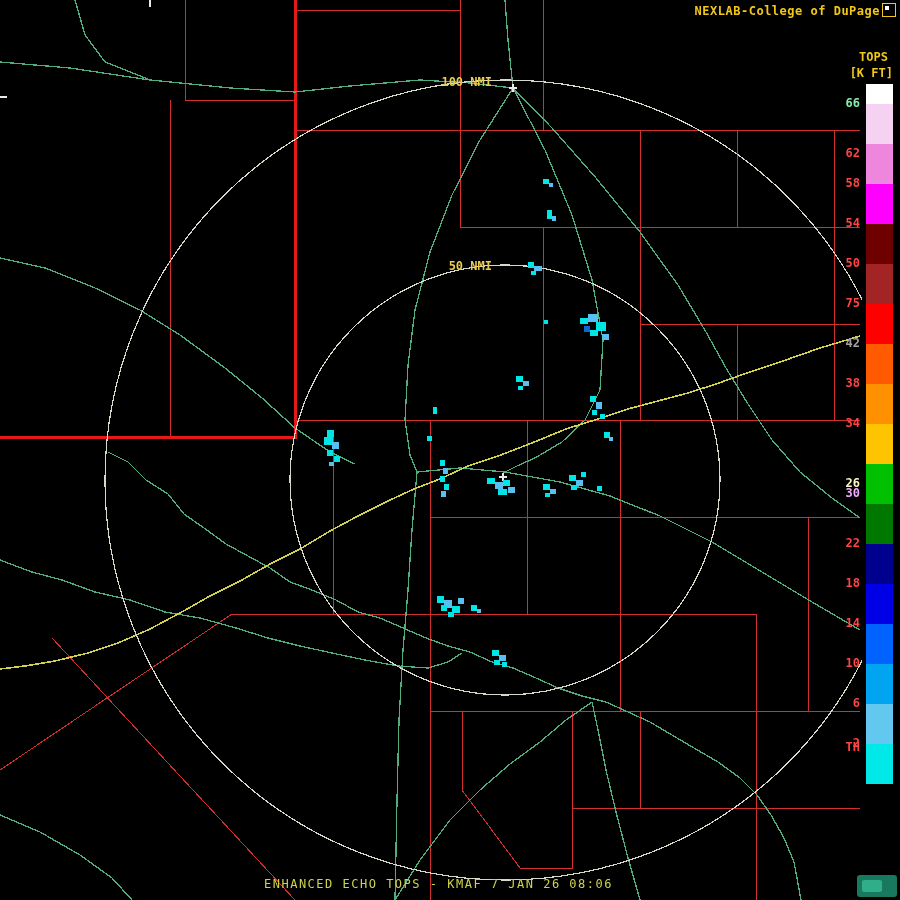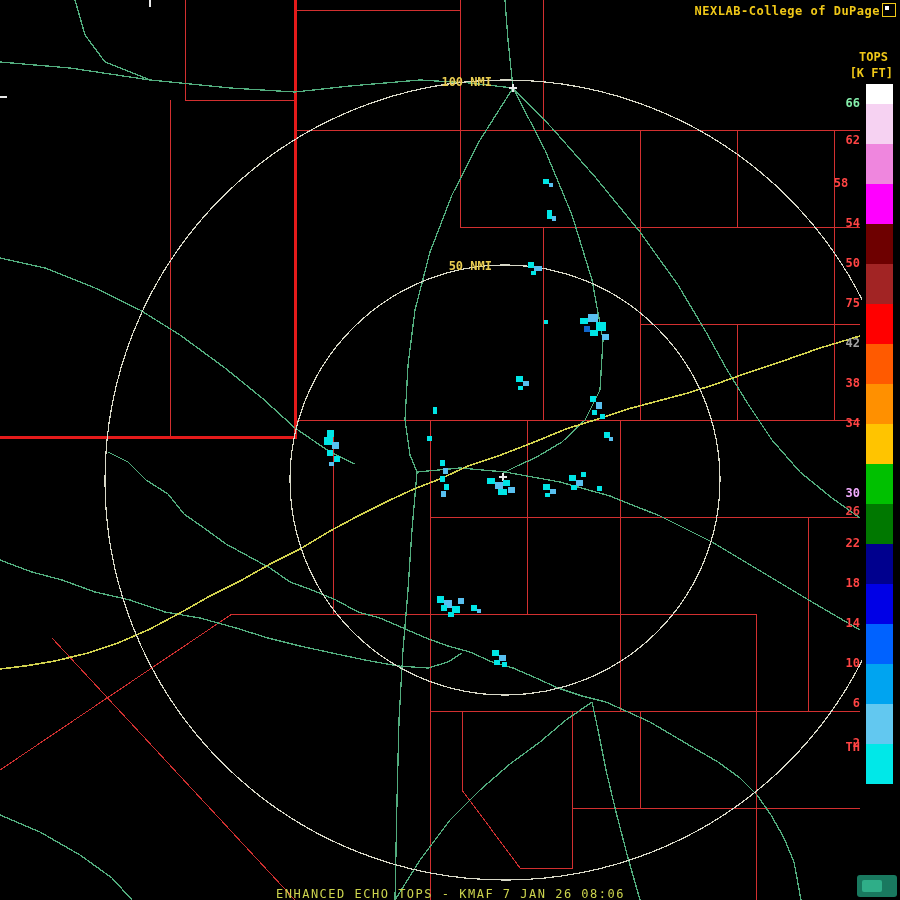--- a/index.html
+++ b/index.html
@@ -13,22 +13,22 @@
   .nexlab-icon::after{content:"";position:absolute;left:2px;top:2px;width:4px;height:4px;background:#fff;}
   .cb-title{position:absolute;top:50px;right:12px;color:#f0c818;
             font:bold 12px "DejaVu Sans Mono",monospace;}
   .cb-sub{position:absolute;top:66px;right:7px;color:#f0c818;
           font:bold 12px "DejaVu Sans Mono",monospace;}
   .colorbar{position:absolute;left:866px;top:84px;width:27px;}
   .cb-seg{width:27px;}
   .cb-labels{position:absolute;left:822px;top:84px;width:38px;}
   .cb-label{position:absolute;width:38px;text-align:right;color:#ff4444;
             font:bold 12px "DejaVu Sans Mono",monospace;line-height:14px;}
-  .footer-caption{position:absolute;top:877px;left:276px;color:#ccd44e;
-                  font:12px "DejaVu Sans Mono",monospace;letter-spacing:1.5px;white-space:nowrap;margin-top:10px;}
+  .footer-caption{position:absolute;top:877px;left:264px;color:#ccd44e;
+                  font:12px "DejaVu Sans Mono",monospace;letter-spacing:1.5px;white-space:nowrap;}
   .cod-logo{position:absolute;right:3px;bottom:3px;width:40px;height:22px;
             background:#19795f;border-radius:3px;overflow:hidden;}
   .cod-logo::after{content:"";position:absolute;left:5px;top:5px;width:20px;height:12px;
                    background:#2fae88;border-radius:2px;}
 </style>
 </head>
 <body>
 
 <div class="stage">
 
@@ -173,30 +173,30 @@
       <div class="cb-seg" style="height: 40px; background: rgb(0, 0, 142);"></div>
       <div class="cb-seg" style="height: 40px; background: rgb(0, 0, 230);"></div>
       <div class="cb-seg" style="height: 40px; background: rgb(0, 98, 255);"></div>
       <div class="cb-seg" style="height: 40px; background: rgb(0, 164, 240);"></div>
       <div class="cb-seg" style="height: 40px; background: rgb(98, 200, 240);"></div>
       <div class="cb-seg" style="height: 40px; background: rgb(0, 232, 232);"></div>
       <div class="cb-seg" style="height: 16px; background: rgb(0, 0, 0);"></div>
     </div>
   <div class="cb-labels" id="cblabels">
       <div class="cb-label" style="top: 12px; color: #86efac;">66</div>
-      <div class="cb-label" style="top: 49px; color: rgb(255, 68, 68);">62</div>
-      <div class="cb-label" style="top: 92px; color: rgb(255, 68, 68); text-align: center;">58</div>
+      <div class="cb-label" style="top: 62px; color: rgb(255, 68, 68);">62</div>
+      <div class="cb-label" style="top: 92px; color: rgb(255, 68, 68);">58</div>
       <div class="cb-label" style="top: 132px; color: rgb(255, 68, 68);">54</div>
       <div class="cb-label" style="top: 172px; color: rgb(255, 68, 68);">50</div>
       <div class="cb-label" style="top: 212px; color: rgb(255, 68, 68);">75</div>
       <div class="cb-label" style="top: 252px; color: #a3a3a3;">42</div>
       <div class="cb-label" style="top: 292px; color: rgb(255, 68, 68);">38</div>
       <div class="cb-label" style="top: 332px; color: rgb(255, 68, 68);">34</div>
       <div class="cb-label" style="top: 369px; color: #f0abfc; margin-top: 33px;">30</div>
-      <div class="cb-label" style="top: 420px; color: #ef4444;">26</div>
+      <div class="cb-label" style="top: 392px; color: #fef9c3;">26</div>
       <div class="cb-label" style="top: 452px; color: rgb(255, 68, 68);">22</div>
       <div class="cb-label" style="top: 492px; color: rgb(255, 68, 68);">18</div>
       <div class="cb-label" style="top: 532px; color: rgb(255, 68, 68);">14</div>
       <div class="cb-label" style="top: 572px; color: rgb(255, 68, 68);">10</div>
       <div class="cb-label" style="top: 612px; color: rgb(255, 68, 68);">6</div>
       <div class="cb-label" style="top: 652px; color: rgb(255, 68, 68);">2</div>
       <div class="cb-label" style="top: 656px; color: rgb(255, 68, 68); text-align: right;">TH</div>
     </div>
 
   <div class="footer-caption">ENHANCED ECHO TOPS - KMAF 7 JAN 26 08:06</div>

